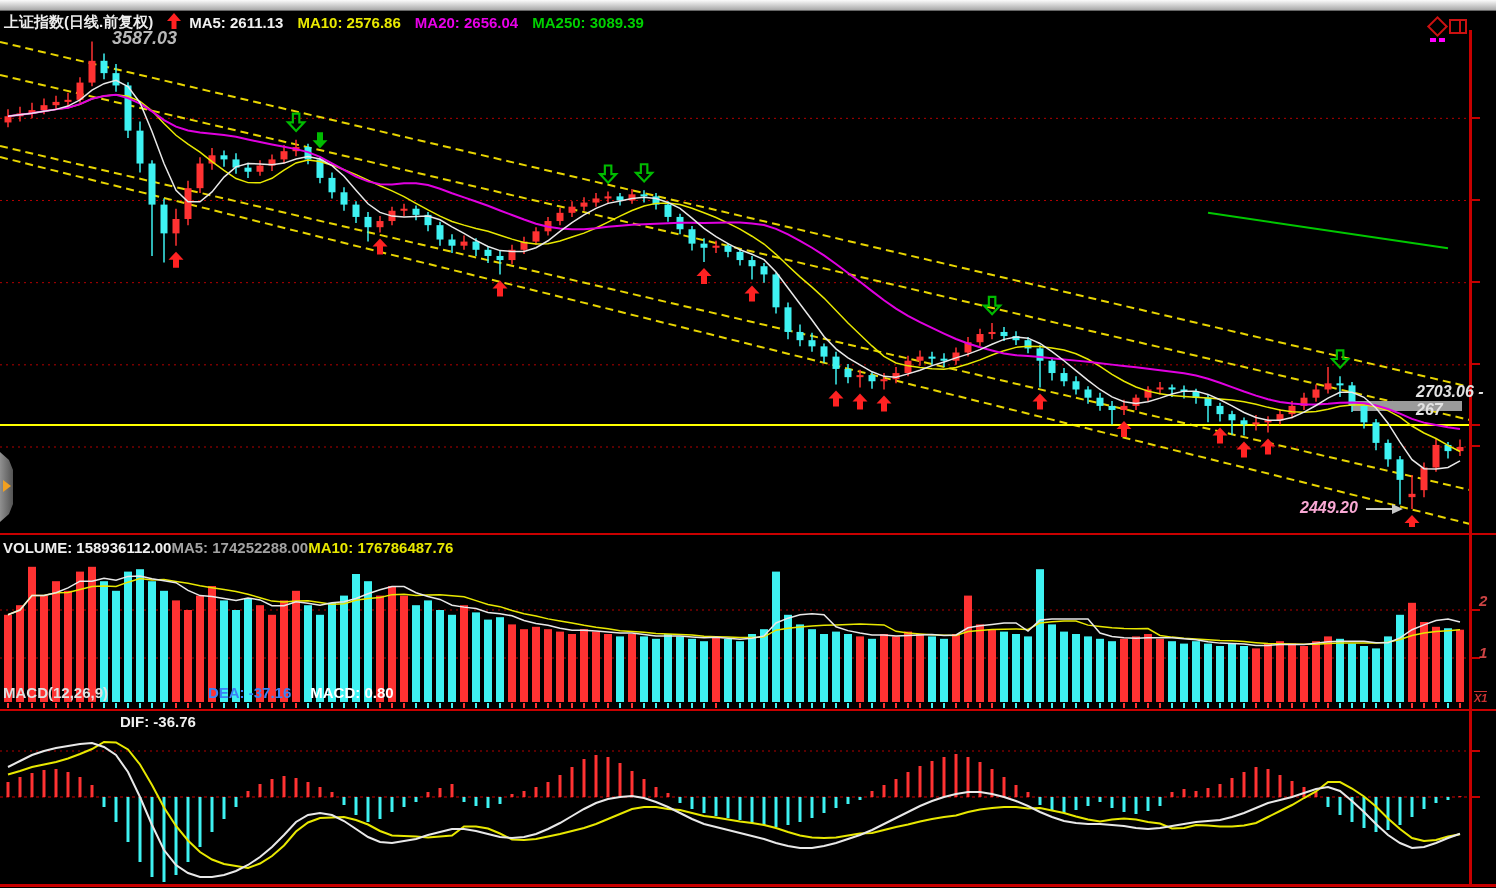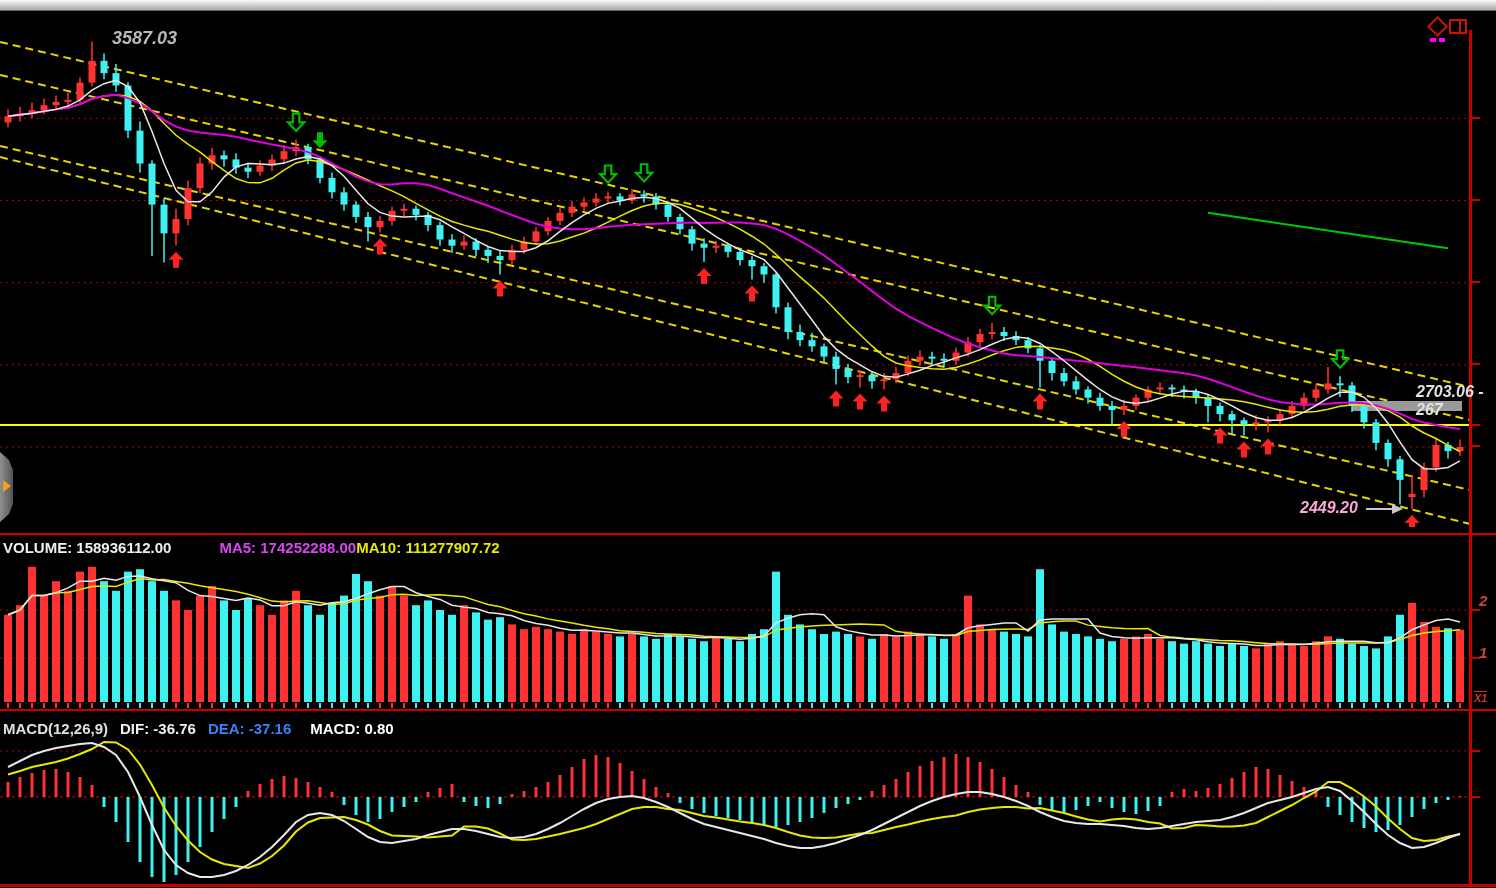--- a/index.html
+++ b/index.html
@@ -5,21 +5,21 @@
   html,body{margin:0;padding:0;background:#222;}
   .screen{position:relative;width:1496px;height:888px;background:#000;overflow:hidden;
           font-family:"Liberation Sans",sans-serif;}
   .topstrip{position:absolute;left:0;top:0;width:1496px;height:10px;
             background:linear-gradient(#fbfbfb,#a9a9a9);border-bottom:1px solid #666;}
   .hdr{position:absolute;left:4px;top:13px;display:flex;gap:14px;align-items:center;
        font-size:15px;font-weight:bold;white-space:nowrap;z-index:5;}
   .hdr span{letter-spacing:0;}
   .vhdr{position:absolute;left:3px;top:539px;display:flex;font-size:15px;
         font-weight:bold;white-space:nowrap;z-index:5;}
-  .mhdr{position:absolute;left:3px;top:720px;display:flex;gap:12px;font-size:15px;
+  .mhdr{position:absolute;left:3px;top:684px;display:flex;gap:12px;font-size:15px;
         font-weight:bold;white-space:nowrap;z-index:5;}
   .lbl{position:absolute;z-index:6;font-weight:bold;font-style:italic;}
   .lbl-peak{left:112px;top:28px;color:#b8b8b8;font-size:18px;}
   .lbl-range{left:1416px;top:383px;color:#e2e2e2;font-size:16px;}
   .lbl-low{left:1300px;top:499px;color:#f9a8d4;font-size:16px;}
   .lbl-v2{left:1479px;top:592px;color:#cc4444;font-size:15px;}
   .lbl-v1{left:1479px;top:644px;color:#cc4444;font-size:15px;}
   .lbl-mult{left:1474px;top:691px;color:#cc3333;font-size:11px;border-top:1px solid #cc3333;}
   svg.chart{position:absolute;left:0;top:0;z-index:2;}
   .icon-diamond{position:absolute;left:1430px;top:19px;width:11px;height:11px;
@@ -34,30 +34,42 @@
   .lefttab .tri{position:absolute;left:3px;top:28px;width:0;height:0;
      border-left:8px solid #f0a020;border-top:6px solid transparent;border-bottom:6px solid transparent;}
 </style>
 </head>
 <body>
 
 <div class="screen">
 
   <div class="topstrip"></div>
 
+  <div class="hdr">
+    <span style="color:#ececec;">上证指数(日线.前复权)</span>
+    <span style="margin:0 -6px 0 0;">
+      <svg width="14" height="16" viewBox="0 0 14 16">
+          <path d="M7 0 L14 8 H9.5 V16 H4.5 V8 H0 Z" fill="#ff2222"></path>
+        </svg>
+    </span>
+    <span style="color: rgb(240, 240, 240);">MA5: 2611.13</span>
+    <span style="color: rgb(232, 232, 0);">MA10: 2576.86</span>
+    <span style="color: rgb(232, 0, 232);">MA20: 2656.04</span>
+    <span style="color: rgb(0, 208, 0);">MA250: 3089.39</span>
+  </div>
 
   <div class="vhdr">
     <span style="color: rgb(240, 240, 240);">VOLUME: 158936112.00</span>
-    <span style="color: #d946ef; margin-left: 48px;">MA5: 174252288.00</span>
-    <span style="color: rgb(232, 232, 0);">MA10: 111277907.72</span>
+    <span style="color: #a3a3a3;">MA5: 174252288.00</span>
+    <span style="color: rgb(232, 232, 0);">MA10: 176786487.76</span>
   </div>
 
   <div class="mhdr">
     <span style="color: rgb(224, 224, 224);">MACD(12,26,9)</span>
-    <span style="color: rgb(240, 240, 240);">DIF: -36.76</span>
+    <span style="color: rgb(240, 240, 240); margin-top: 29px;">DIF: -36.76</span>
     <span style="color: #3b82f6;">DEA: -37.16</span>
     <span style="color: #ffffff; margin-left: 7px;">MACD: 0.80</span>
   </div>
 
   <div class="lbl lbl-peak">3587.03</div>
   <div class="lbl lbl-range">2703.06 - 267</div>
   <div class="lbl lbl-low">2449.20</div>
 
   <div class="lbl lbl-v2">2</div>
   <div class="lbl lbl-v1">1</div>

